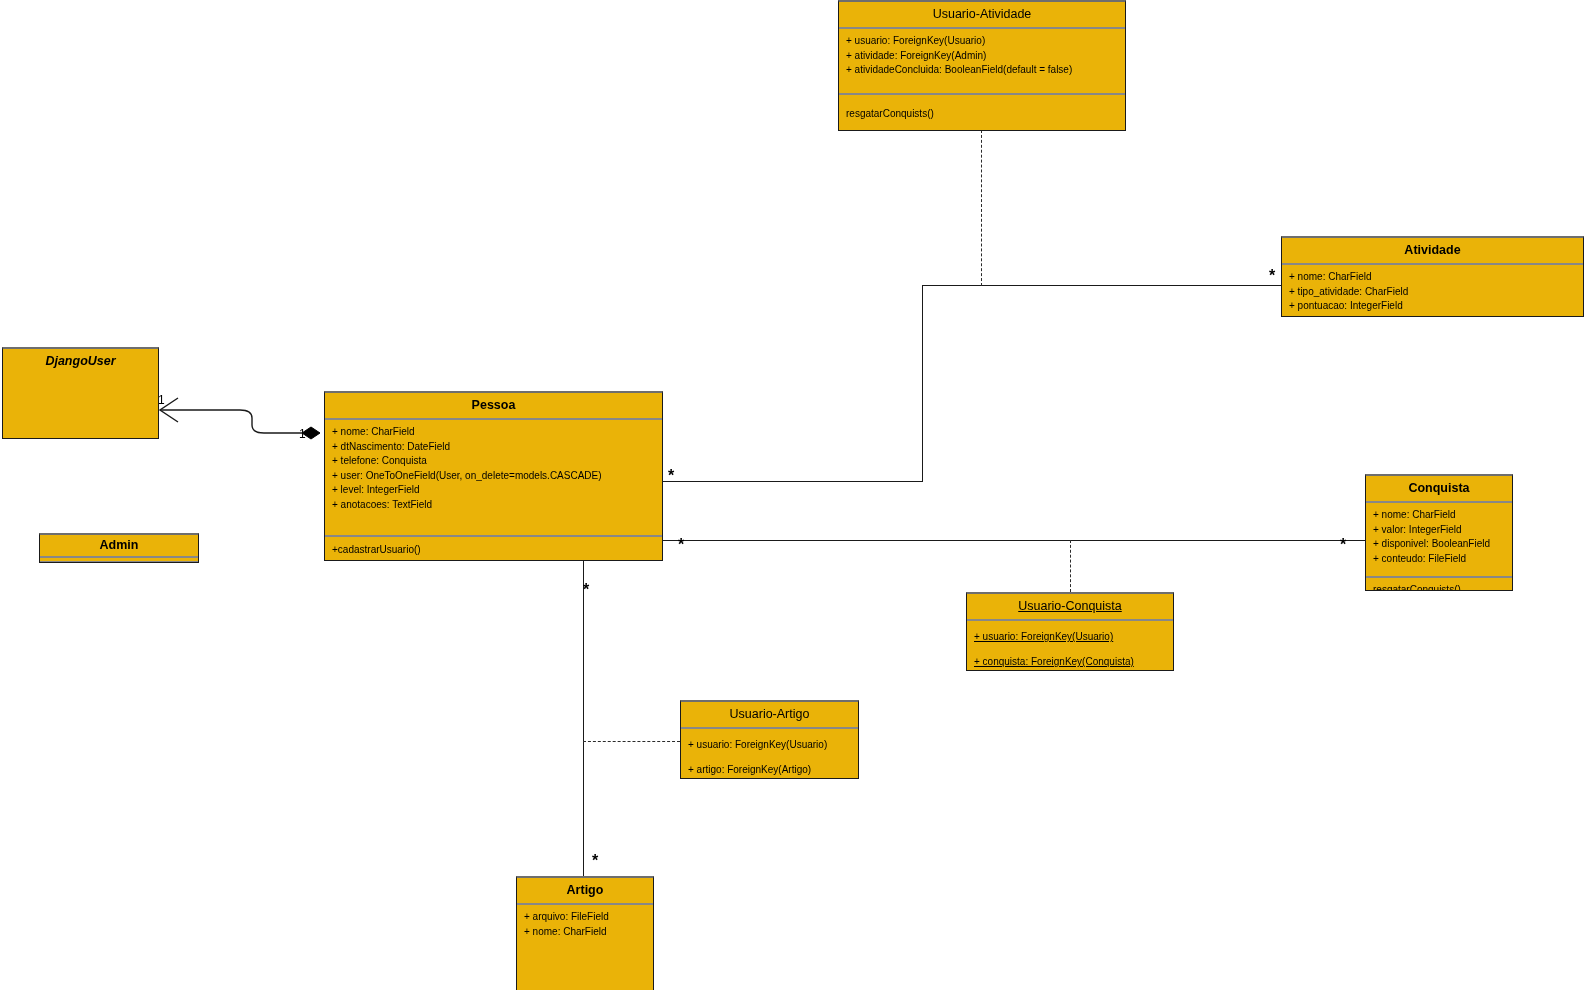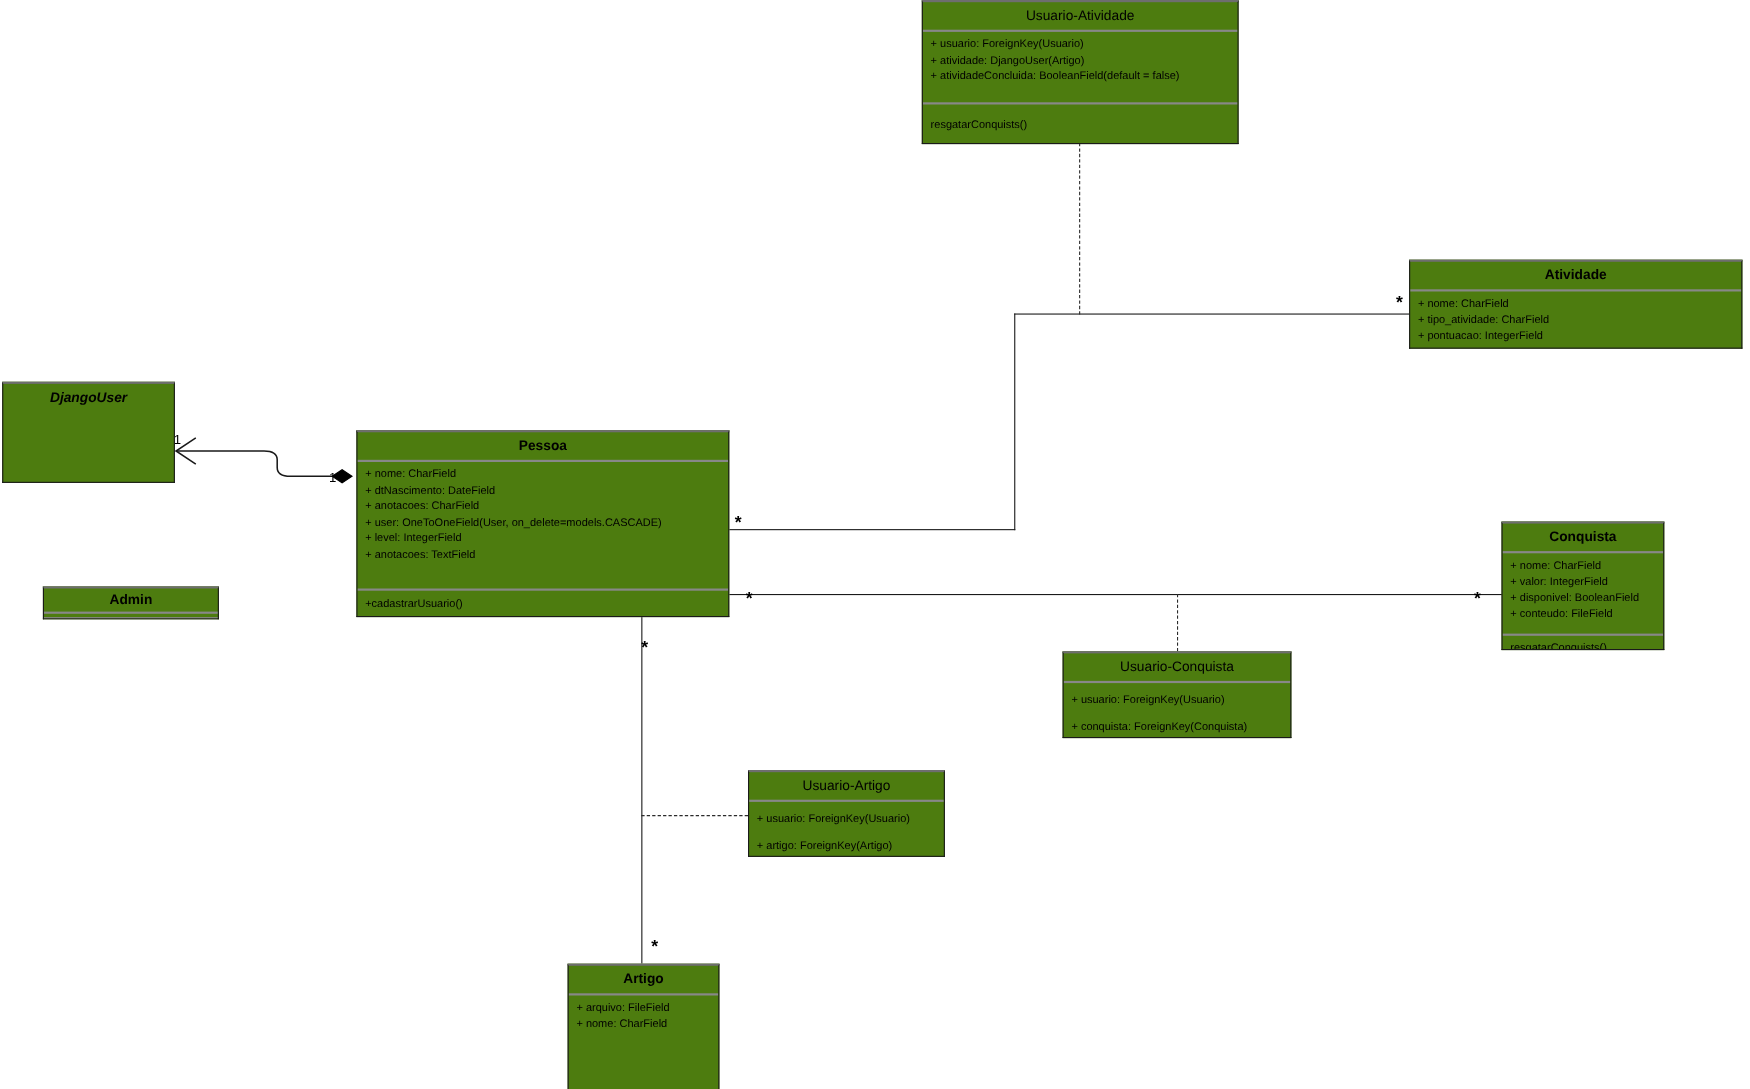--- a/index.html
+++ b/index.html
@@ -15,21 +15,21 @@
     background: #ffffff;
     overflow: hidden;
     font-family: "Liberation Sans", sans-serif;
     color: #000000;
   }
 
   
   .uml-class {
     position: absolute;
     box-sizing: border-box;
-    background: #4d7c0f;
+    background: #eab308;
     border: 1px solid #1a1a1a;
     border-top: 2px solid #6e6e6e;
     overflow: hidden;
   }
   .uml-title {
     text-align: center;
     font-size: 12.5px;
     line-height: 14px;
     padding: 5px 6px 6px 6px;
     white-space: nowrap;
@@ -125,21 +125,21 @@
   <div class="mult star" style="left:1269px; top:270px;">*</div>
   <div class="mult star" style="left:678px; top:539px;">*</div>
   <div class="mult star" style="left:1340px; top:539px;">*</div>
   <div class="mult star" style="left:583px; top:584px;">*</div>
   <div class="mult star" style="left:592px; top:855px;">*</div>
 
   <div class="uml-class" style="left:838px; top:0px; width:288px; height:131px;">
     <div class="uml-title">Usuario-Atividade</div>
     <div class="uml-compartment" style="height:53px;">
       <div class="row">+ usuario: ForeignKey(Usuario)</div>
-      <div class="row">+ atividade: DjangoUser(Artigo)</div>
+      <div class="row">+ atividade: ForeignKey(Admin)</div>
       <div class="row">+ atividadeConcluida: BooleanField(default = false)</div>
     </div>
     <div class="uml-compartment" style="padding-top:12px;">
       <div class="row">resgatarConquists()</div>
     </div>
   </div>
 
   <div class="uml-class" style="left:1281px; top:236px; width:303px; height:81px;">
     <div class="uml-title bold">Atividade</div>
     <div class="uml-compartment">
@@ -151,21 +151,21 @@
 
   <div class="uml-class" style="left:2px; top:347px; width:157px; height:92px;font-style:italic;">
     <div class="uml-title bold">DjangoUser</div>
   </div>
 
   <div class="uml-class" style="left:324px; top:391px; width:339px; height:170px;">
     <div class="uml-title bold">Pessoa</div>
     <div class="uml-compartment" style="height:104px;">
       <div class="row">+ nome: CharField</div>
       <div class="row">+ dtNascimento: DateField</div>
-      <div class="row">+ anotacoes: CharField</div>
+      <div class="row">+ telefone: Conquista</div>
       <div class="row">+ user: OneToOneField(User, on_delete=models.CASCADE)</div>
       <div class="row">+ level: IntegerField</div>
       <div class="row">+ anotacoes: TextField</div>
     </div>
     <div class="uml-compartment" style="padding-top:6px;">
       <div class="row">+cadastrarUsuario()</div>
     </div>
   </div>
 
   <div class="uml-class" style="left:39px; top:533px; width:160px; height:30px;">
@@ -180,21 +180,21 @@
       <div class="row">+ nome: CharField</div>
       <div class="row">+ valor: IntegerField</div>
       <div class="row">+ disponivel: BooleanField</div>
       <div class="row">+ conteudo: FileField</div>
     </div>
     <div class="uml-compartment" style="padding-top:5px;">
       <div class="row">resgatarConquists()</div>
     </div>
   </div>
 
-  <div class="uml-class" style="left:966px; top:592px; width:208px; height:79px;">
+  <div class="uml-class" style="left:966px; top:592px; width:208px; height:79px;text-decoration:underline;">
     <div class="uml-title">Usuario-Conquista</div>
     <div class="uml-compartment loose">
       <div class="row">+ usuario: ForeignKey(Usuario)</div>
       <div class="row">+ conquista: ForeignKey(Conquista)</div>
     </div>
   </div>
 
   <div class="uml-class" style="left:680px; top:700px; width:179px; height:79px;">
     <div class="uml-title">Usuario-Artigo</div>
     <div class="uml-compartment loose">

